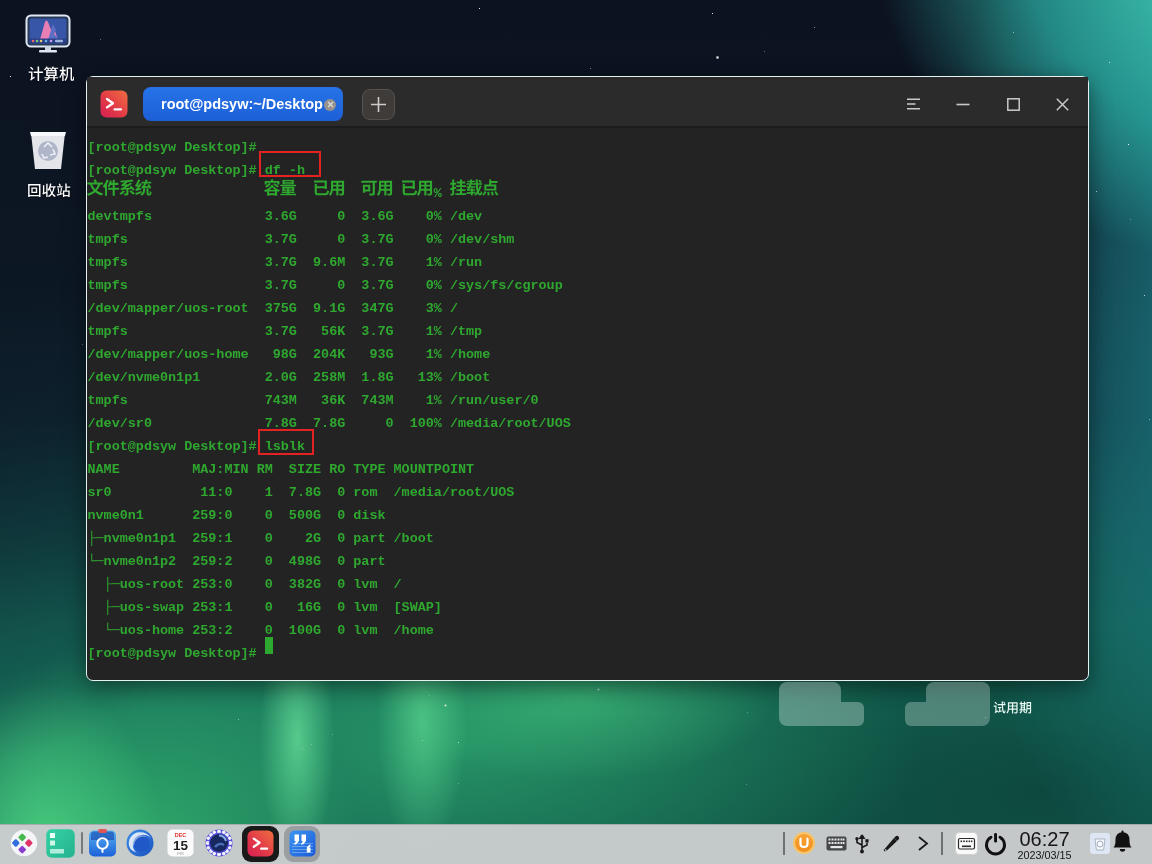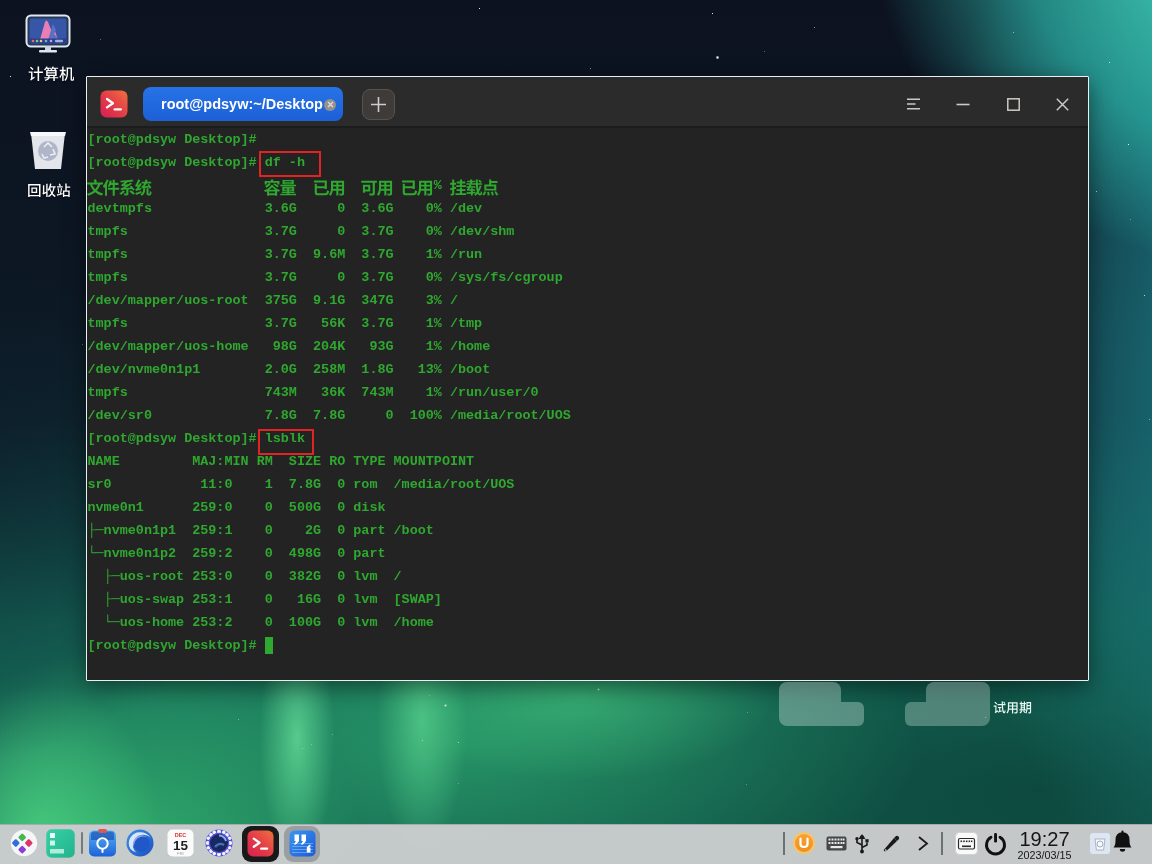--- a/index.html
+++ b/index.html
@@ -53,21 +53,21 @@
       <path d="M25 19 L27 24 L22 25"></path>
       <path d="M14 24 L16 28 L20 27"></path>
   </g>
 </svg>
 <svg style="position:absolute;left:27.2px;top:182.5px;filter:drop-shadow(0 1px 1px rgba(0,0,0,.55));" width="43.80" height="14.6" viewBox="0 -880 3000 1000" fill="#ffffff">
     <path transform="translate(0.0,0) scale(1,-1)" d="M388 487H602V282H388ZM298 571V199H696V571ZM77 807V-83H175V-30H821V-83H924V807ZM175 59V710H821V59Z"></path>
     <path transform="translate(1000.0,0) scale(1,-1)" d="M605 564H799C780 447 751 347 707 262C660 346 623 442 598 544ZM576 845C549 672 498 511 413 411C433 393 466 350 479 330C504 360 527 395 547 432C576 339 612 252 656 176C600 98 527 37 432 -9C451 -27 482 -67 493 -86C581 -38 652 22 709 95C763 23 828 -37 904 -80C919 -56 948 -20 970 -3C889 38 820 99 763 175C825 281 867 410 894 564H961V653H634C650 709 663 768 673 829ZM93 89C114 106 144 123 317 184V-85H411V829H317V275L184 233V734H91V246C91 205 72 186 56 176C70 155 86 113 93 89Z"></path>
     <path transform="translate(2000.0,0) scale(1,-1)" d="M54 661V574H448V661ZM91 519C112 409 131 266 135 171L213 186C207 282 188 422 165 533ZM169 815C195 768 222 704 233 663L319 692C307 733 278 793 250 839ZM319 543C307 424 282 254 257 151C177 132 101 116 44 105L65 12C170 37 311 71 442 104L432 192L335 169C361 270 388 413 407 528ZM463 369V-83H555V-36H828V-79H925V369H719V557H964V647H719V845H622V369ZM555 53V281H828V53Z"></path>
   </svg>
 
-<div class="abs" style="left:86px;top:76px;width:1003px;height:605px;border:1.6px solid #e6f2f2;border-radius:1px;background:#232324;box-shadow:0 6px 22px rgba(0,0,0,.45);">
+<div class="abs" style="left:86px;top:76px;width:1003px;height:605px;border:1.6px solid #e6f2f2;border-radius:7px;background:#232324;box-shadow:0 6px 22px rgba(0,0,0,.45);">
   <div class="abs" style="left:0;top:0;width:100%;height:51px;background:#2b2b2c;border-bottom:2px solid #1c1c1d;"></div>
 
   <svg class="abs" style="left:13px;top:13px" width="28" height="28" viewBox="0 0 28 28">
     <defs>
         <linearGradient id="tg" x1="1" y1="0" x2="0" y2="1">
       <stop offset="0" stop-color="#f07040"></stop>
           <stop offset="0.55" stop-color="#e23a47"></stop>
           <stop offset="1" stop-color="#d61f53"></stop>
     </linearGradient>
       </defs>
@@ -95,21 +95,21 @@
       <path d="M0.5 6.5 H13.5" stroke="#ccc9c6" stroke-width="1.6"></path>
     </svg>
   <svg class="abs" style="left:920px;top:21px" width="13" height="13" viewBox="0 0 13 13">
       <rect x="0.8" y="0.8" width="11.4" height="11.4" fill="none" stroke="#ccc9c6" stroke-width="1.5"></rect>
     </svg>
   <svg class="abs" style="left:969px;top:21px" width="13" height="13" viewBox="0 0 13 13">
       <path d="M0.8 0.8 L12.2 12.2 M12.2 0.8 L0.8 12.2" stroke="#ccc9c6" stroke-width="1.5"></path>
     </svg>
 </div>
 
-<pre class="abs" style="left:87.5px;top:128px;font-family:'Liberation Mono',monospace;font-weight:bold;font-size:13.433px;line-height:23px;color:#2fa82f;">[root@pdsyw Desktop]# 
+<pre class="abs" style="left:87.5px;top:136px;font-family:'Liberation Mono',monospace;font-weight:bold;font-size:13.433px;line-height:23px;color:#2fa82f;">[root@pdsyw Desktop]# 
 [root@pdsyw Desktop]# df -h
                                            %
 devtmpfs              3.6G     0  3.6G    0% /dev
 tmpfs                 3.7G     0  3.7G    0% /dev/shm
 tmpfs                 3.7G  9.6M  3.7G    1% /run
 tmpfs                 3.7G     0  3.7G    0% /sys/fs/cgroup
 /dev/mapper/uos-root  375G  9.1G  347G    3% /
 tmpfs                 3.7G   56K  3.7G    1% /tmp
 /dev/mapper/uos-home   98G  204K   93G    1% /home
 /dev/nvme0n1p1        2.0G  258M  1.8G   13% /boot
@@ -346,21 +346,21 @@
       <rect x="10.9" y="8.5" width="1.6" height="1.6"></rect>
       <rect x="13.6" y="8.5" width="1.6" height="1.6"></rect>
       <rect x="16" y="8.5" width="1.4" height="1.6"></rect>
     <rect x="7" y="13.5" width="9" height="1.6"></rect>
   </g>
 </svg>
 <svg class="abs" style="left:983px;top:831px" width="25" height="25" viewBox="0 0 25 25">
   <path d="M8 6.2 A9 9 0 1 0 17 6.2" fill="none" stroke="#111" stroke-width="2.9" stroke-linecap="round"></path>
   <rect x="11.1" y="2" width="2.9" height="9.6" rx="1.3" fill="#111"></rect>
 </svg>
-<div class="abs" style="left:1007px;top:829px;width:75px;height:20px;line-height:20px;color:#151515;font-size:20px;text-align:center;font-family:'Liberation Sans';">19:27</div>
+<div class="abs" style="left:1007px;top:829px;width:75px;height:20px;line-height:20px;color:#151515;font-size:20px;text-align:center;font-family:'Liberation Sans';">06:27</div>
 <div class="abs" style="left:1007px;top:849px;width:75px;height:12px;line-height:12px;color:#151515;font-size:10.8px;text-align:center;font-family:'Liberation Sans';">2023/03/15</div>
 <svg class="abs" style="left:1090px;top:833px" width="20" height="21" viewBox="0 0 20 21">
   <rect x="0" y="0" width="20" height="21" rx="3" fill="#dde6f2"></rect>
   <path d="M5 6 L15 6 L13.6 17 L6.4 17 Z" fill="#f6f9fc" stroke="#9aa4b8" stroke-width="0.8"></path>
   <circle cx="10" cy="11" r="3" fill="none" stroke="#9aa4b8" stroke-width="0.9"></circle>
 </svg>
 <svg class="abs" style="left:1111px;top:830px" width="23" height="24" viewBox="0 0 23 24">
   <path d="M11.5 2.2 Q18.5 2.2 18.5 10 Q18.5 15.5 20.5 17.5 L2.5 17.5 Q4.5 15.5 4.5 10 Q4.5 2.2 11.5 2.2 Z" fill="#111"></path>
   <path d="M8.8 19 Q8.8 21.8 11.5 21.8 Q14.2 21.8 14.2 19 Z" fill="#111"></path>
   <rect x="10.4" y="0.6" width="2.2" height="3" rx="1.1" fill="#111"></rect>

